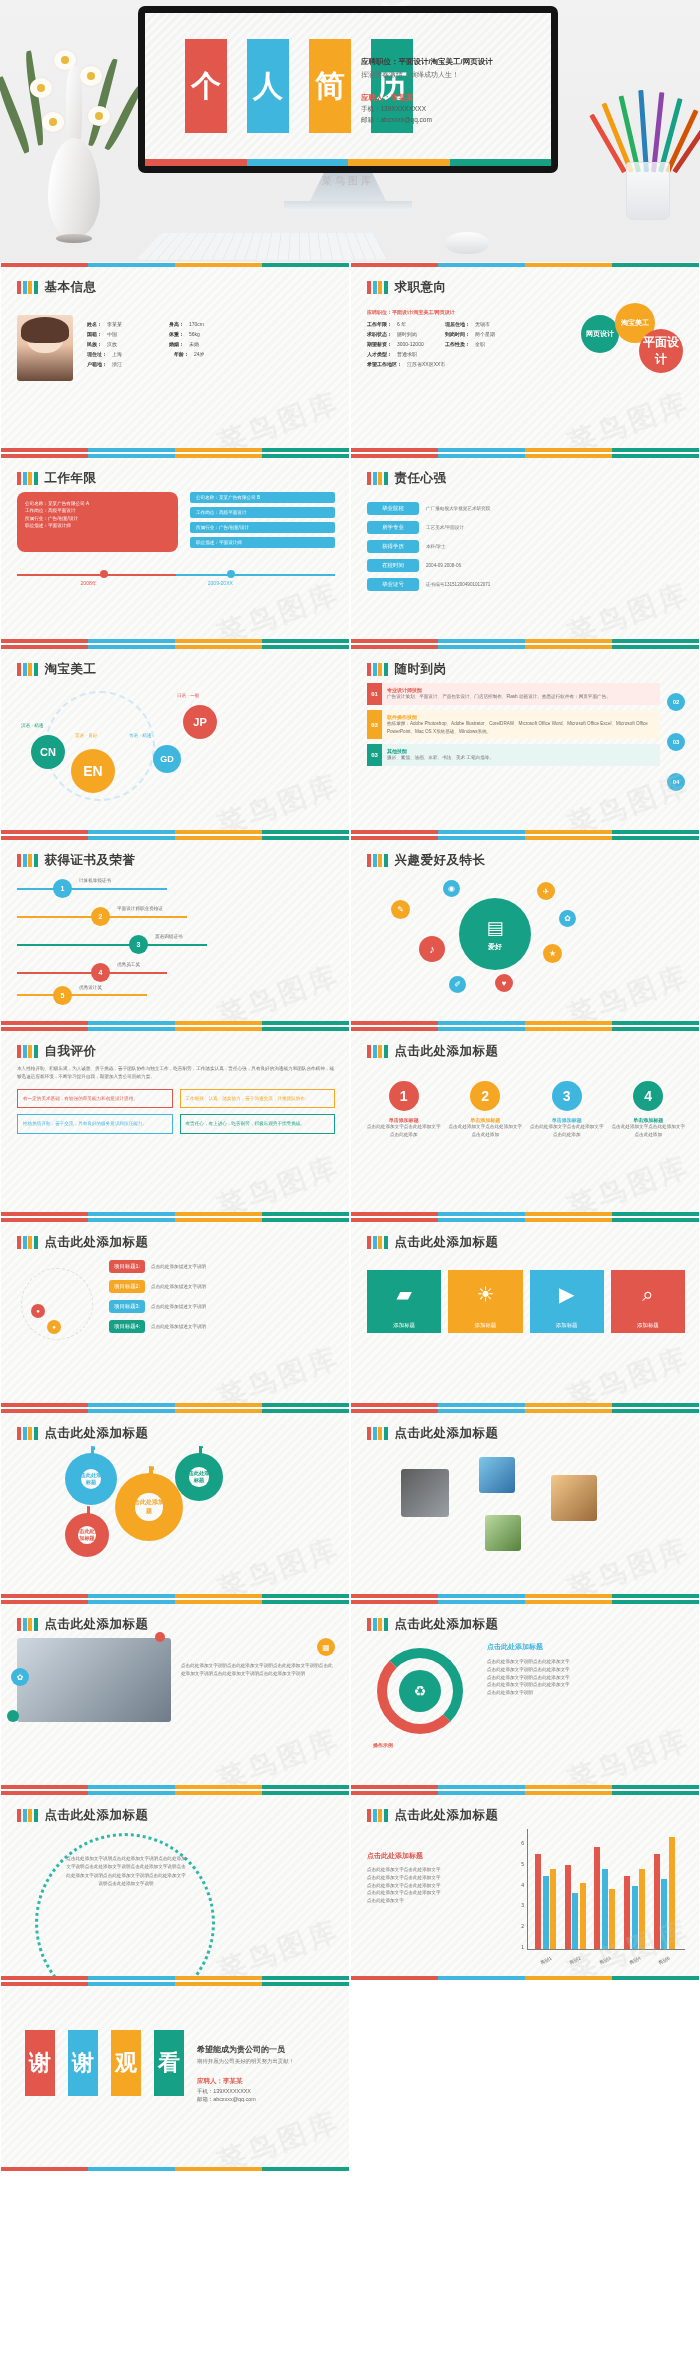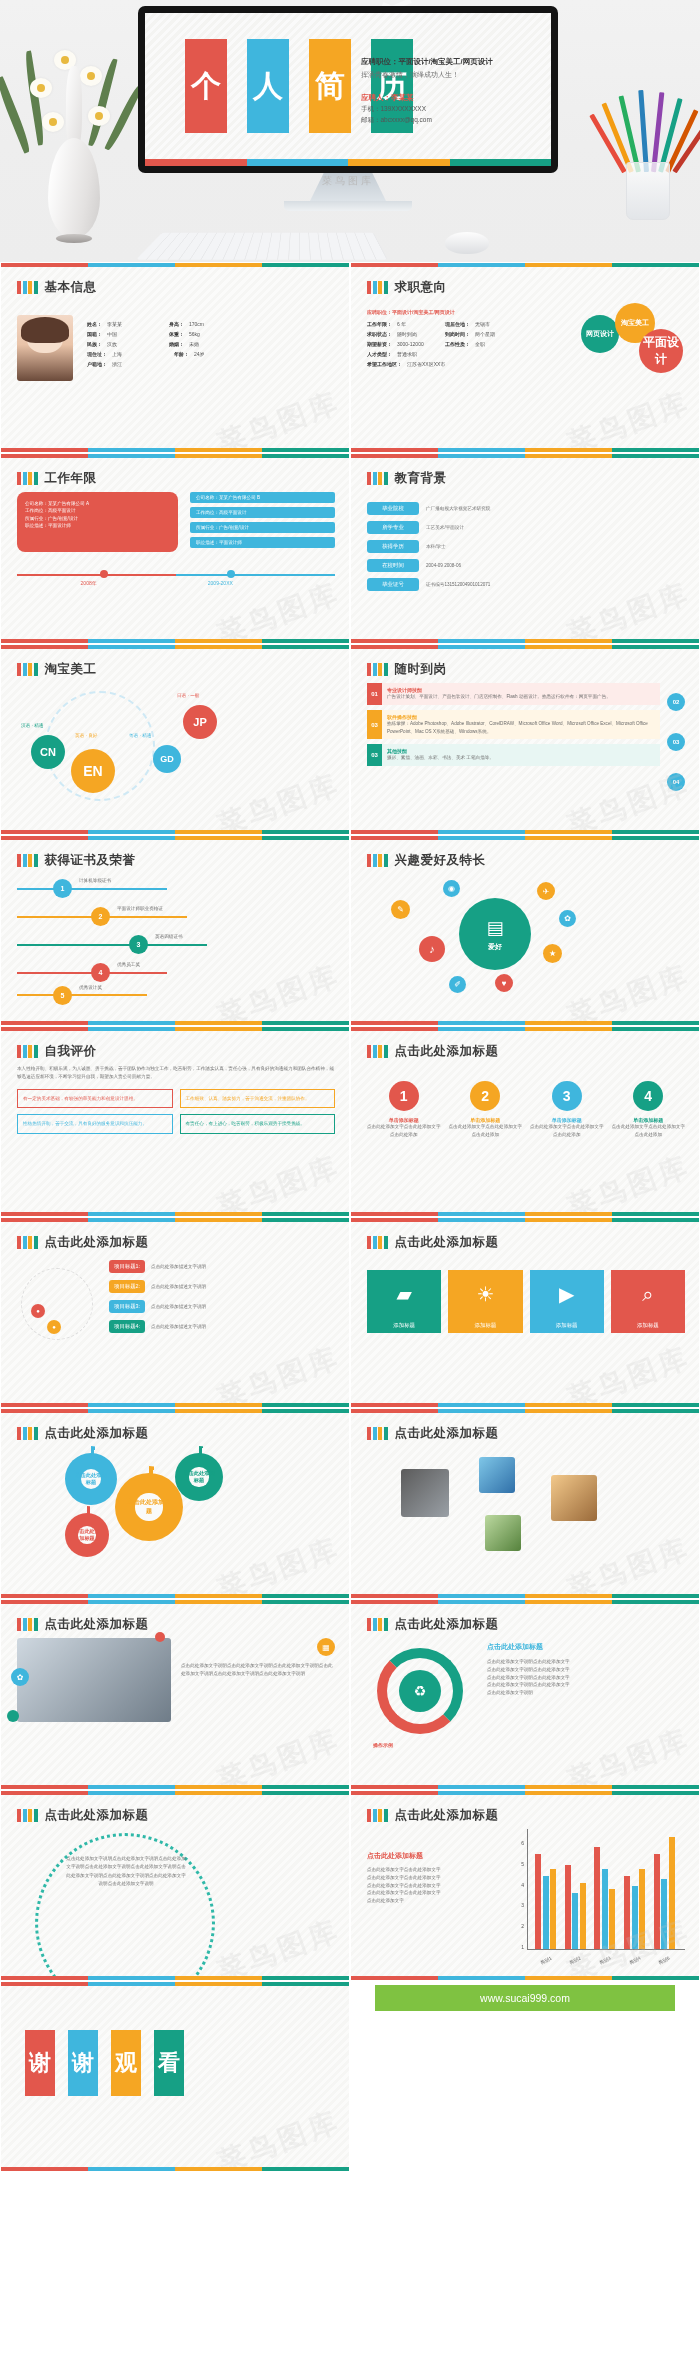--- a/index.html
+++ b/index.html
@@ -399,21 +399,21 @@
           <i style="background:#f5a623"></i>
           <i style="background:#16a085"></i>
         </div>
       <div class="shead">
           <span class="sbars">
             <i style="background:#e2574c"></i>
             <i style="background:#3fb6dd"></i>
             <i style="background:#f5a623"></i>
             <i style="background:#16a085"></i>
           </span>
-        <span class="stitle">教育背景</span>
+        <span class="stitle">责任心强</span>
         </div>
       <div class="body-area" style="padding-top:10px;">
         <div style="display:flex;align-items:center;margin-bottom:6px;">
             <span class="chip" style="background:#3fb6dd;width:52px;text-align:center">毕业院校</span>
             <span class="tiny" style="margin-left:7px">广厂播电视大学视觉艺术研究院</span>
           </div>
         <div style="display:flex;align-items:center;margin-bottom:6px;">
             <span class="chip" style="background:#3fb6dd;width:52px;text-align:center">所学专业</span>
             <span class="tiny" style="margin-left:7px">工艺美术/平面设计</span>
           </div>
@@ -1102,27 +1102,33 @@
           <i style="background:#3fb6dd"></i>
           <i style="background:#f5a623"></i>
           <i style="background:#16a085"></i>
         </div>
       <div style="position:absolute;left:24px;top:48px;" class="ty-bars">
         <div class="tb2" style="background:#e2574c">谢</div>
         <div class="tb2" style="background:#3fb6dd">谢</div>
         <div class="tb2" style="background:#f5a623">观</div>
         <div class="tb2" style="background:#16a085">看</div>
       </div>
+      <div style="position:absolute;left:196px;top:62px;width:148px;">
+        <div style="font-size:8px;font-weight:700;color:#3d3d3d;">希望能成为贵公司的一员</div>
+        <div style="font-size:5.4px;color:#777;margin-top:3px;">期待并愿为公司美好的明天努力出贡献！</div>
+        <div style="font-size:6.5px;color:#e2574c;font-weight:700;margin-top:12px;">应聘人：李某某</div>
+        <div style="font-size:5.4px;color:#666;margin-top:2px;">手机：139XXXXXXXX</div>
+        <div style="font-size:5.4px;color:#666;margin-top:1px;">邮箱：abcxxxx@qq.com</div>
+      </div>
       <div class="wm-slide">菜鸟图库</div>
       <div class="stripe-bot">
           <i style="background:#e2574c"></i>
           <i style="background:#3fb6dd"></i>
           <i style="background:#f5a623"></i>
           <i style="background:#16a085"></i>
         </div>
     </div>
 
     <div class="slide promo" style="background:#fff;background-image:none;">
-      <div class="band2">www.sucai999.com</div>
     </div>
 
   </div>
 </div>
 
 </body></html>

